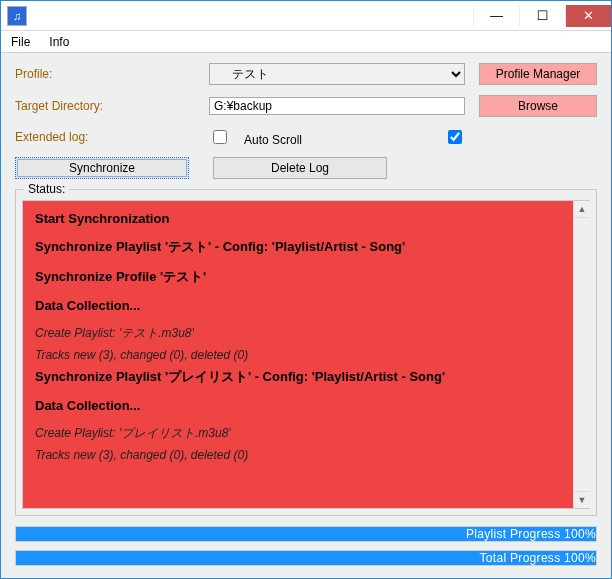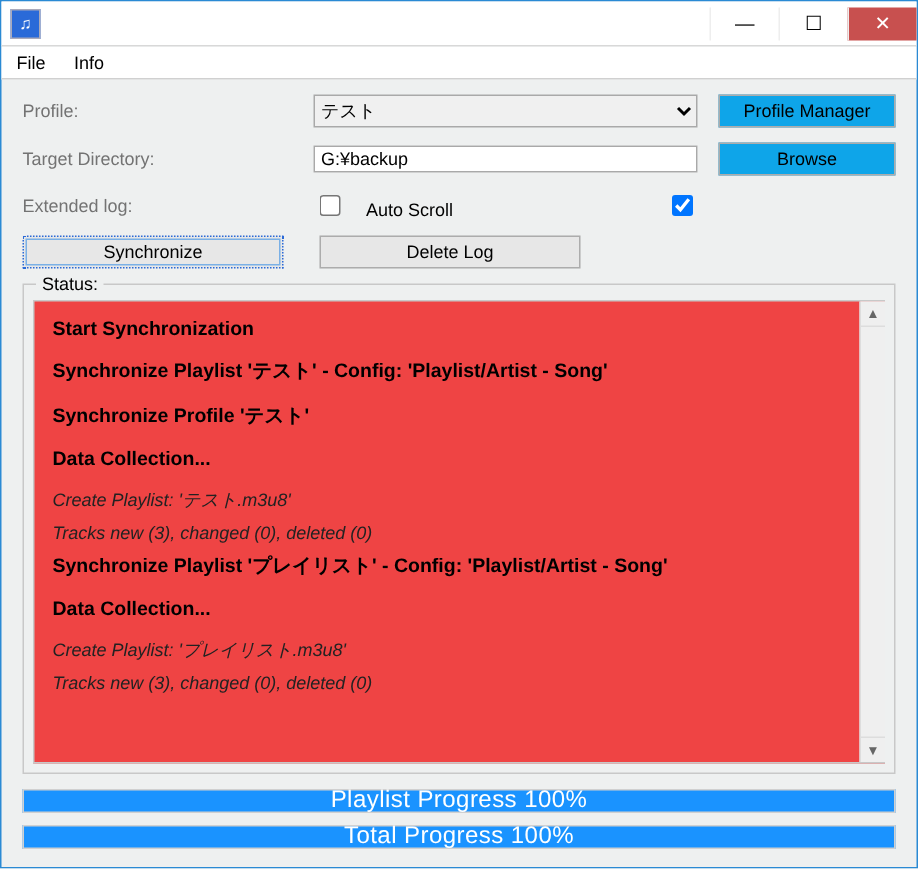--- a/index.html
+++ b/index.html
@@ -7,42 +7,42 @@
   .window { width: 612px; height: 579px; border: 1px solid #2a8ad4; display: flex; flex-direction: column; background: #eef0f0; }
   .titlebar { height: 30px; background: #fff; border-bottom: 1px solid #d8d8d8; display: flex; align-items: center; position: relative; }
   .titlebar .appicon { width: 20px; height: 20px; margin-left: 6px; background: #2a6ad8; border: 1px solid #aab; display:flex; align-items:center; justify-content:center; color:#fff; font-size:11px; }
   .titlebar .title { position:absolute; left:0; right:0; text-align:center; font-size:13px; pointer-events:none; }
   .titlebar .controls { margin-left: auto; display:flex; height:22px;}
   .titlebar .ctl { width:46px; height:22px; display:flex; align-items:center; justify-content:center; font-size:13px; background:#fff; border-left:1px solid #eee; }
   .titlebar .ctl.close { background:#c8504f; color:#fff; width:46px;}
   .menubar { height: 22px; background:#fff; border-bottom:1px solid #d0d0d0; display:flex; align-items:center; padding:0 4px; gap:7px; }
   .menubar .item { padding:2px 6px; }
   .form { padding: 10px 14px 6px 14px; display:grid; grid-template-columns: 180px 1fr 118px; column-gap:14px; row-gap:10px; align-items:center; }
-  .label { font-size:12px; color:#737373; }
-  select.profile { width:100%; height:22px; border:1px solid #a9a9a9; background:#f0f0f0; font-size:12px; padding:1px 0; }
+  .label { font-size:12px; color:#a16207; }
+  select.profile { width:100%; height:22px; border:1px solid #a9a9a9; background:#f0f0f0; font-size:12px; padding:1px 18px; }
   input.textfield { width:100%; height:18px; border:1px solid #a9a9a9; background:#fff; font-size:12px; padding:2px 4px; }
-  button.btn { height:22px; border:1px solid #acacac; background:#0ea5e9; font-size:12px; cursor:pointer; }
+  button.btn { height:22px; border:1px solid #acacac; background:#fca5a5; font-size:12px; cursor:pointer; }
   .checkrow { display:flex; align-items:flex-end; gap:14px; }
   .checkrow .spacer { flex:1; }
   .chk { width:14px; height:14px; }
   .actions { padding: 4px 14px 8px 14px; display:flex; gap:24px; }
   .actions button { width:174px; height:22px; border:1px solid #acacac; background:#e7e7e7; font-size:12px; }
   .actions button.sync { border:1px dotted #2a6ad8; outline:1px solid #7ab0e6; outline-offset:-3px; }
   .statusgroup { margin:2px 14px 8px 14px; border:1px solid #c8c8c8; background:#eef0f0; padding:0; display:flex; flex-direction:column; flex:1; min-height:0; }
   .grouptitle { position:relative; top:-8px; left:8px; background:#eef0f0; padding:0 4px; width:fit-content; font-size:12px; }
   .log { margin:-4px 6px 6px 6px; background:#ef4444; border:1px solid #c8c8c8; border-right:none; flex:1; min-height:0; display:flex; }
   .log-inner { flex:1; padding:10px 12px; overflow:hidden; }
   .log .scrollbar { width:17px; background:#efefef; border-left:1px solid #ddd; position:relative; }
   .log .scrollbar .arrow { height:17px; background:#efefef; display:flex; align-items:center; justify-content:center; color:#666; font-size:9px;}
   .log .scrollbar .arrow.up { border-bottom:1px solid #ddd; }
   .log .scrollbar .arrow.down { position:absolute; bottom:0; left:0; right:0; border-top:1px solid #ddd; }
   .log h4 { margin:0 0 12px 0; font-size:13px; font-weight:bold; color:#000; }
   .log p { margin:0 0 6px 0; font-style:italic; color:#222; font-size:12px; }
   .progresswrap { padding: 2px 14px 12px 14px; display:flex; flex-direction:column; gap:8px; }
-  .progress { height:16px; background:#1a93ff; border:1px solid #d0d0d0; color:#fff; text-align:center; font-size:16px; line-height:14px; letter-spacing:.3px; }
+  .progress { height:16px; background:#1a93ff; border:1px solid #d0d0d0; color:#fff; text-align:right; font-size:12px; line-height:14px; letter-spacing:.3px; }
   .filemenu { user-select: none; }
 </style>
 </head>
 <body>
 
 <div class="window">
 
   <div class="titlebar">
     <div class="appicon">♫</div>
     <div class="controls">

